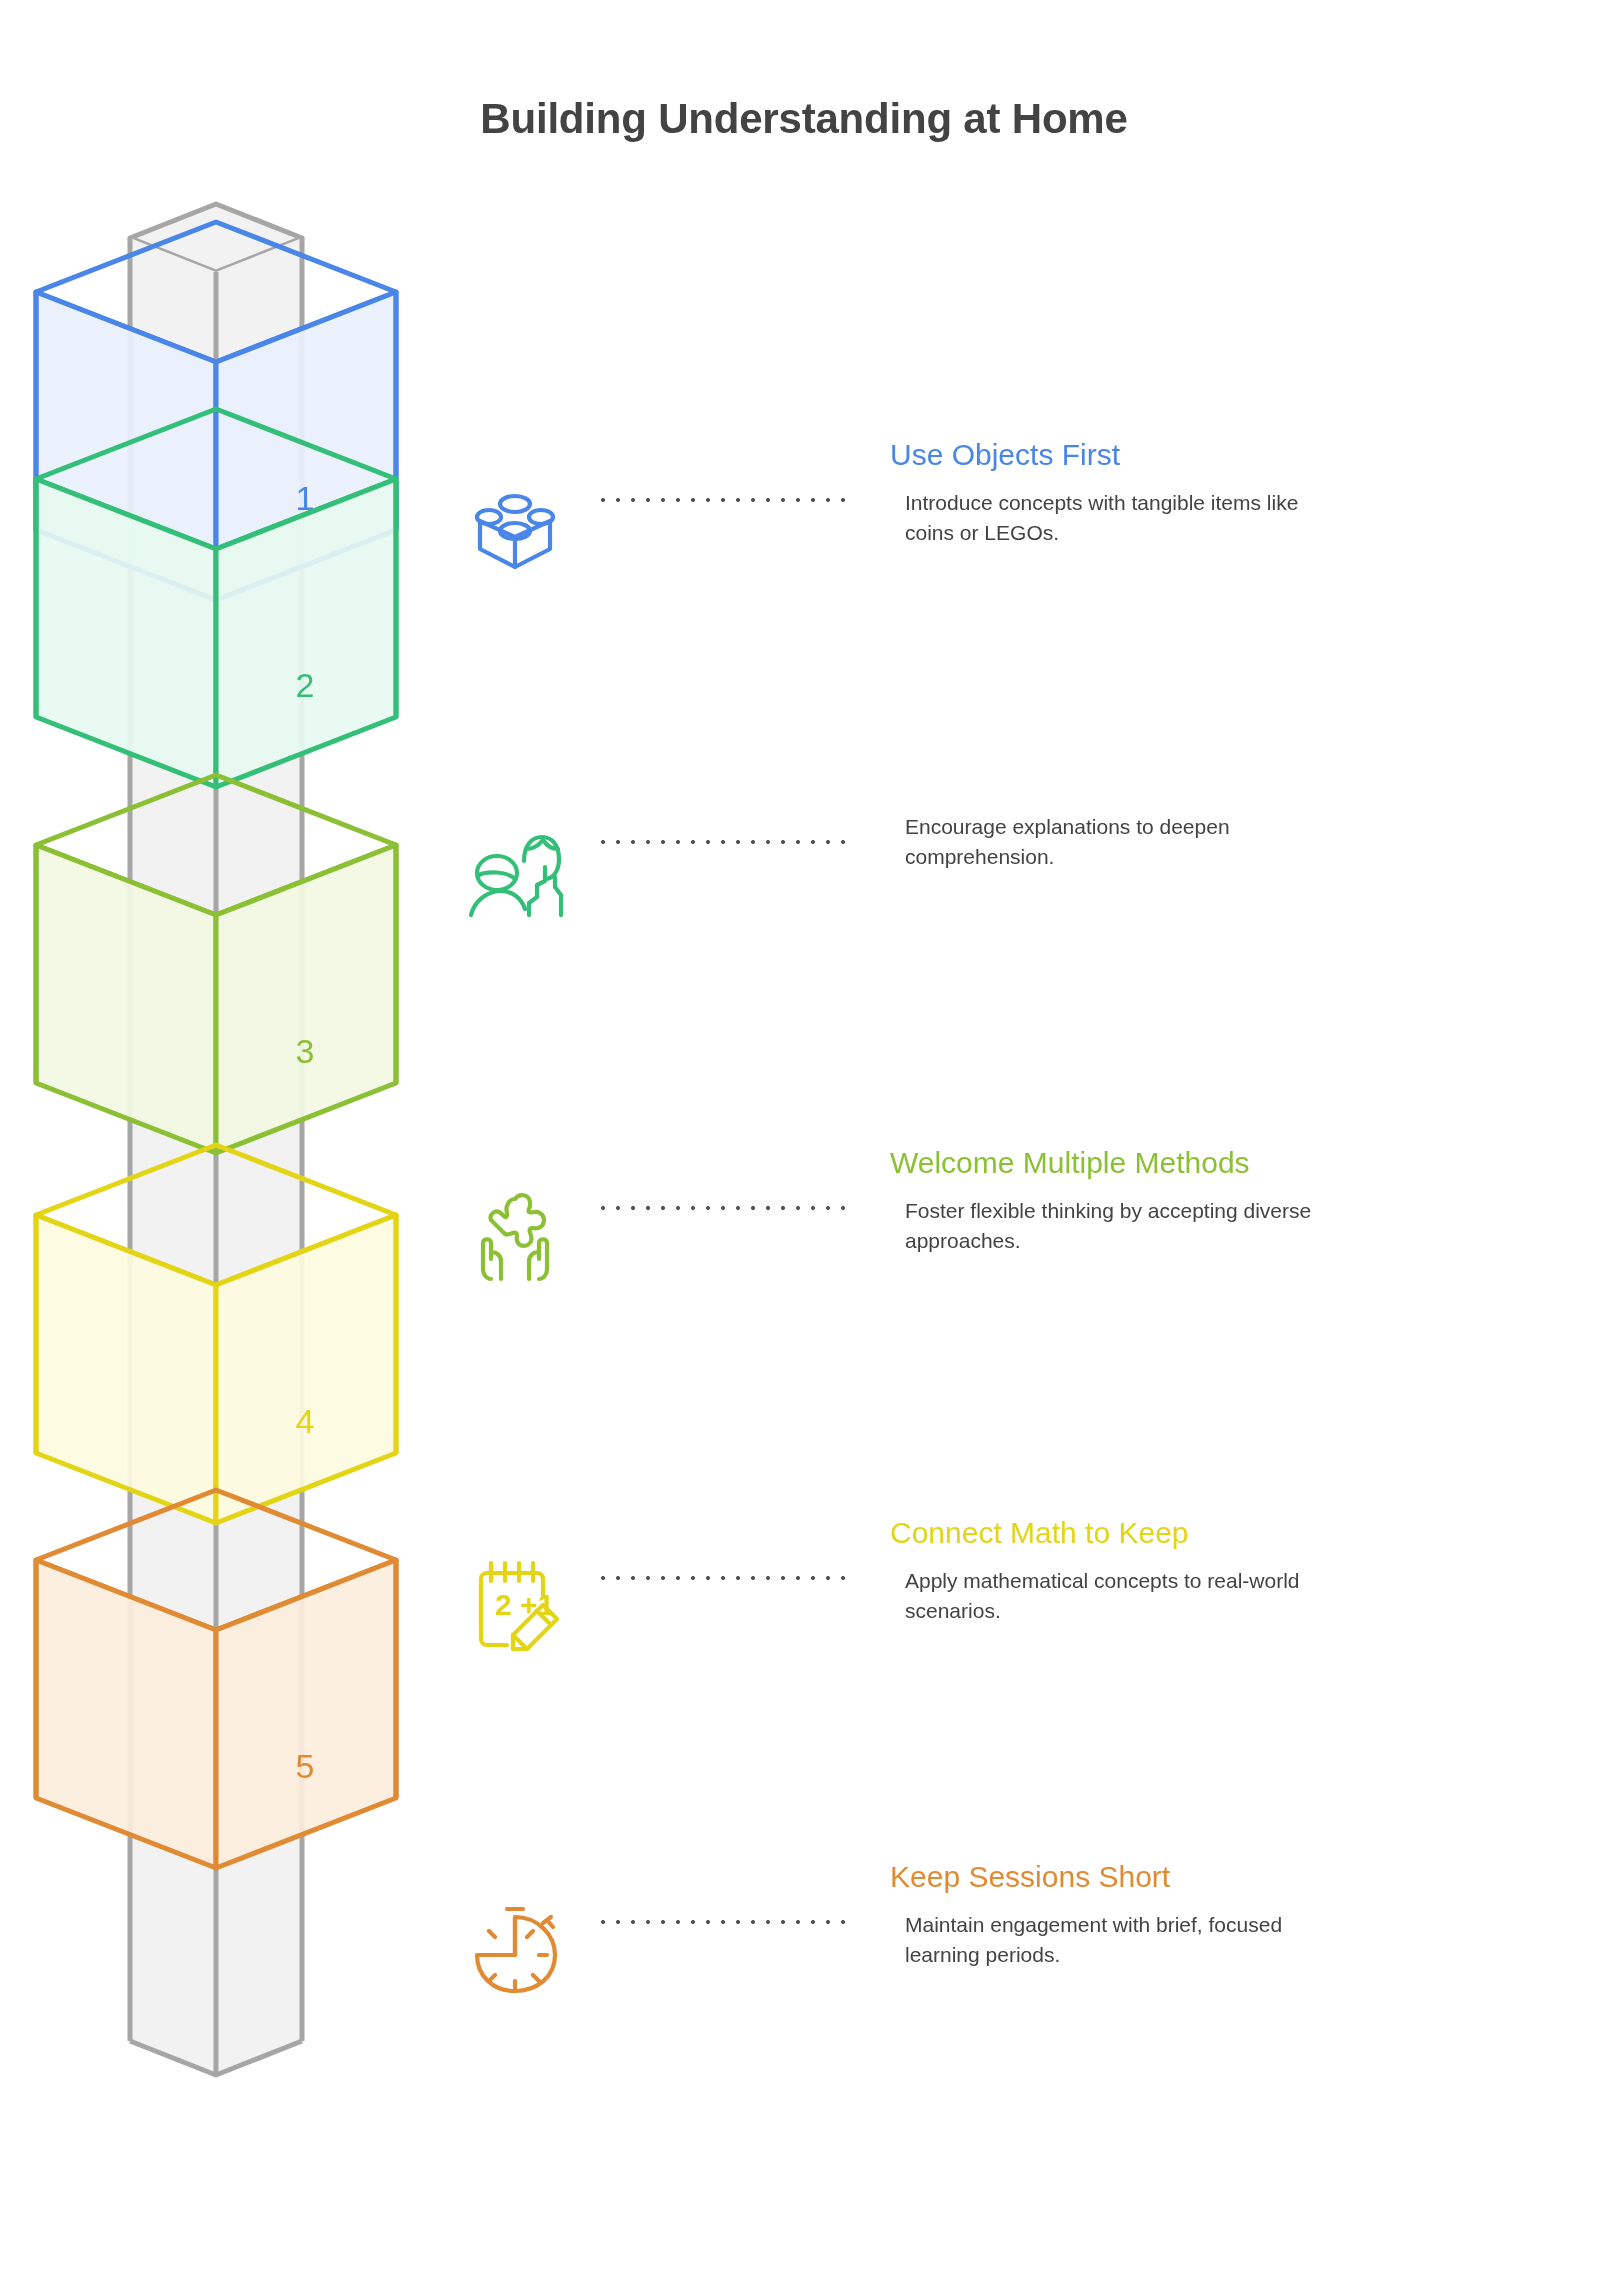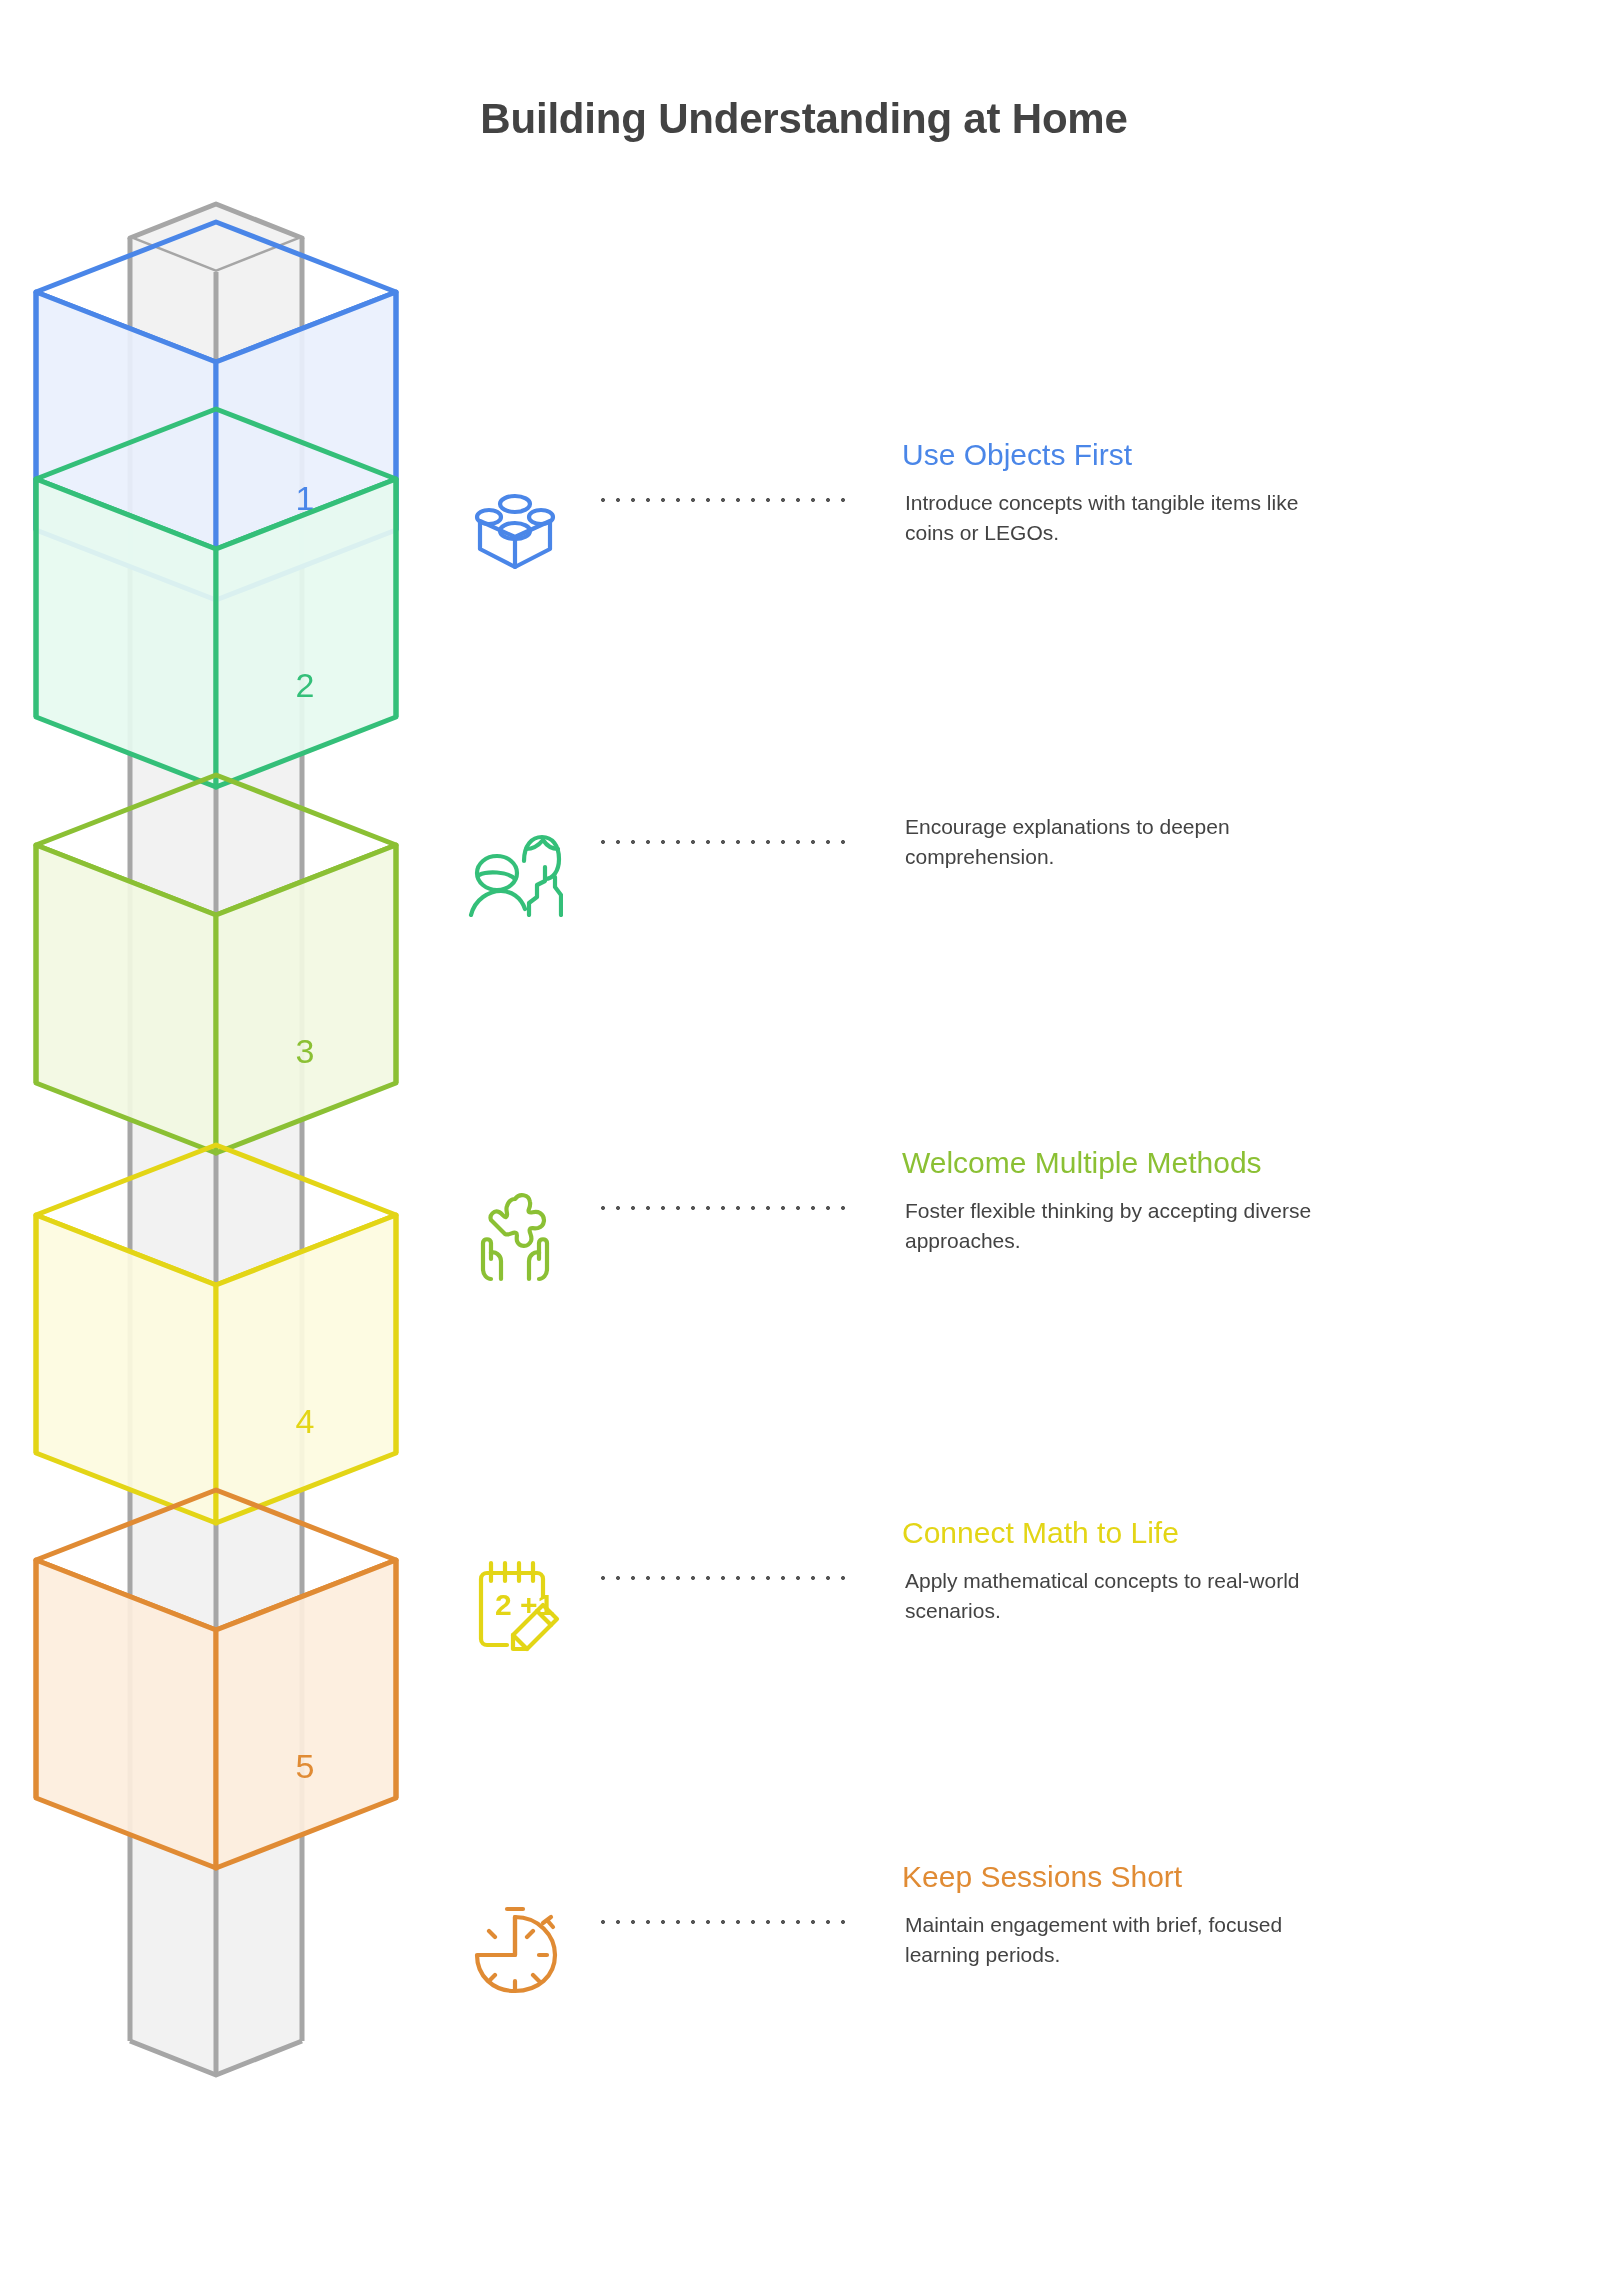--- a/index.html
+++ b/index.html
@@ -68,21 +68,21 @@
   }
   .text-cell {
     flex: 1 1 auto;
     padding-left: 30px;
     max-width: 470px;
   }
   .item-heading {
     font-size: 30px;
     font-weight: normal;
     line-height: 1.18;
-    margin: 0 0 14px 12px;
+    margin: 0 0 14px 0;
   }
   .item-desc {
     font-size: 21px;
     line-height: 1.42;
     color: #434343;
     margin: 15px;
     max-width: 450px;
   }
   .num {
     font-size: 34px;
@@ -243,21 +243,21 @@
         <text x="30" y="62" font-family="Liberation Sans, sans-serif" font-size="30" font-weight="bold" fill="#e3d516" stroke="none">2 +1</text>
         <path d="M78 52 L92 66 L62 96 L48 96 L48 82 Z"></path>
         <path d="M72 58 L86 72"></path>
         <path d="M48 82 L62 96"></path>
       </svg>
     </div>
     <div class="dots-cell">
       <div class="dots"></div>
     </div>
     <div class="text-cell">
-      <h2 class="item-heading" style="color:#e3d516;">Connect Math to Life</h2>
+      <h2 class="item-heading" style="color:#e3d516;">Connect Math to Keep</h2>
       <p class="item-desc">Apply mathematical concepts to real-world scenarios.</p>
     </div>
   </div>
 
   <div class="row" style="top:1822px;">
     <div class="icon-cell">
       <svg width="100" height="100" viewBox="0 0 100 100" fill="none" stroke="#e08b34" stroke-width="4.2" stroke-linejoin="round" stroke-linecap="round">
         <path d="M50 20 C73 20 90 38 90 58 C90 79 73 94 50 94 C28 94 12 79 12 58 L50 58 Z"></path>
         <path d="M50 20 L50 58"></path>
         <path d="M42 12 L58 12"></path>

